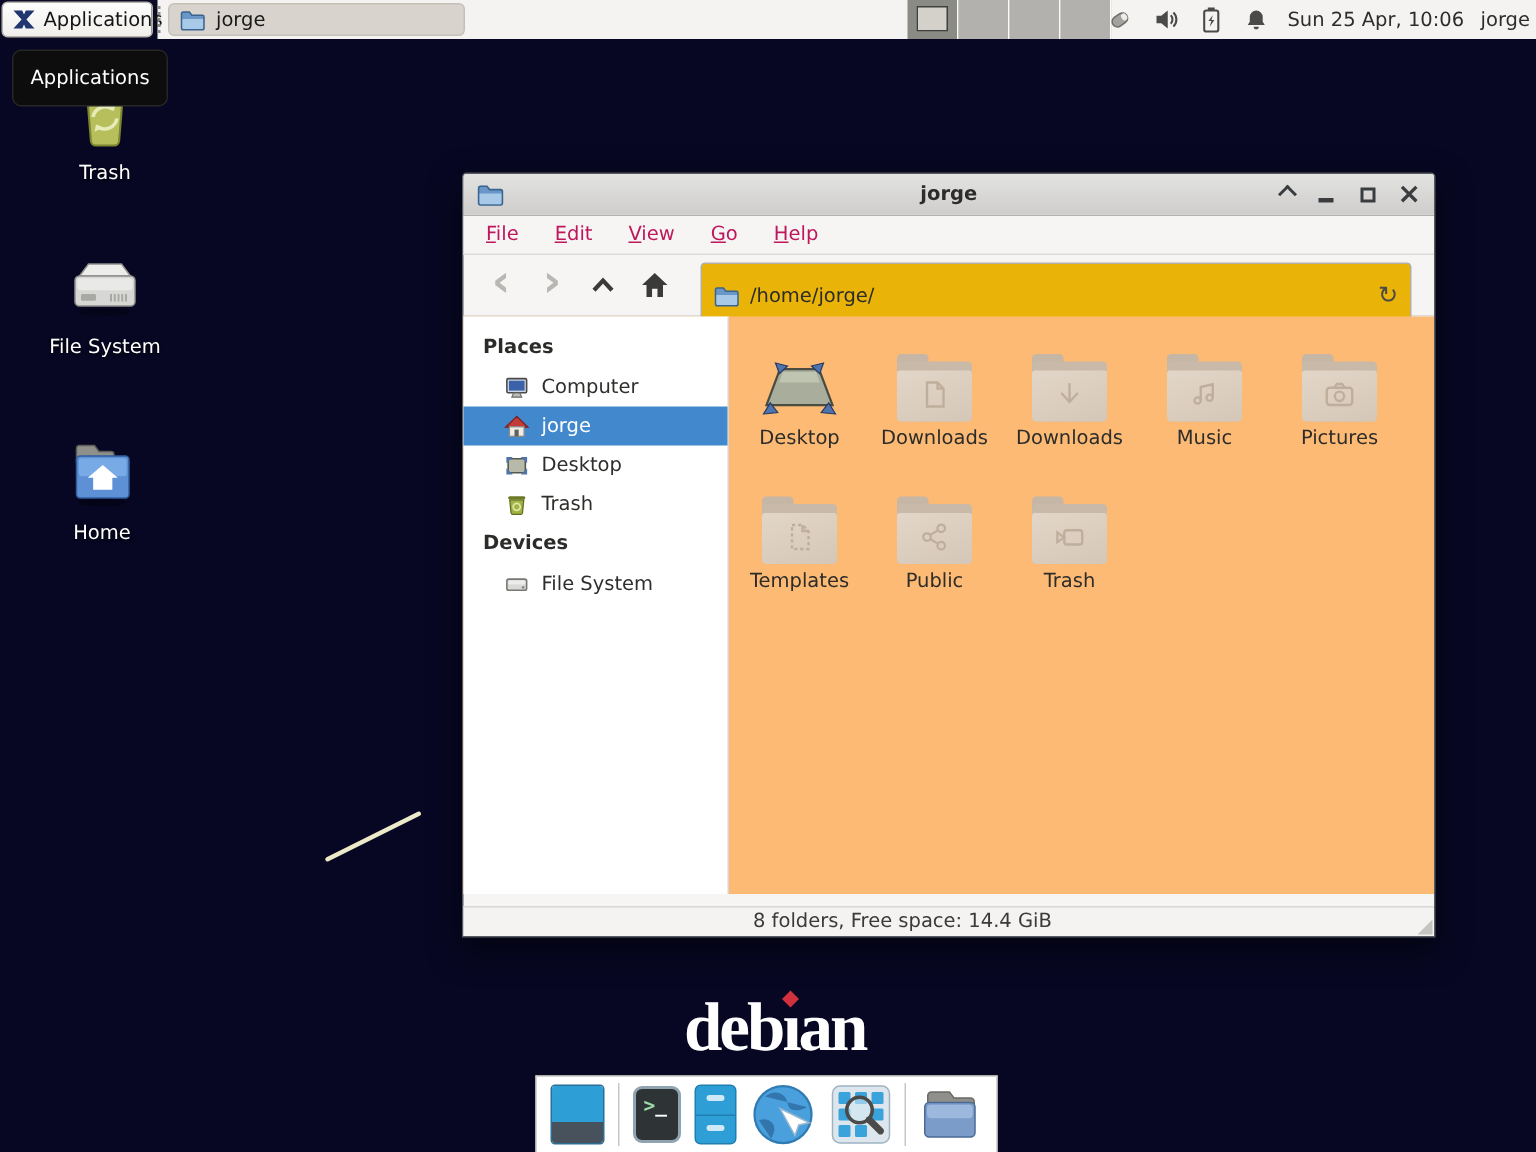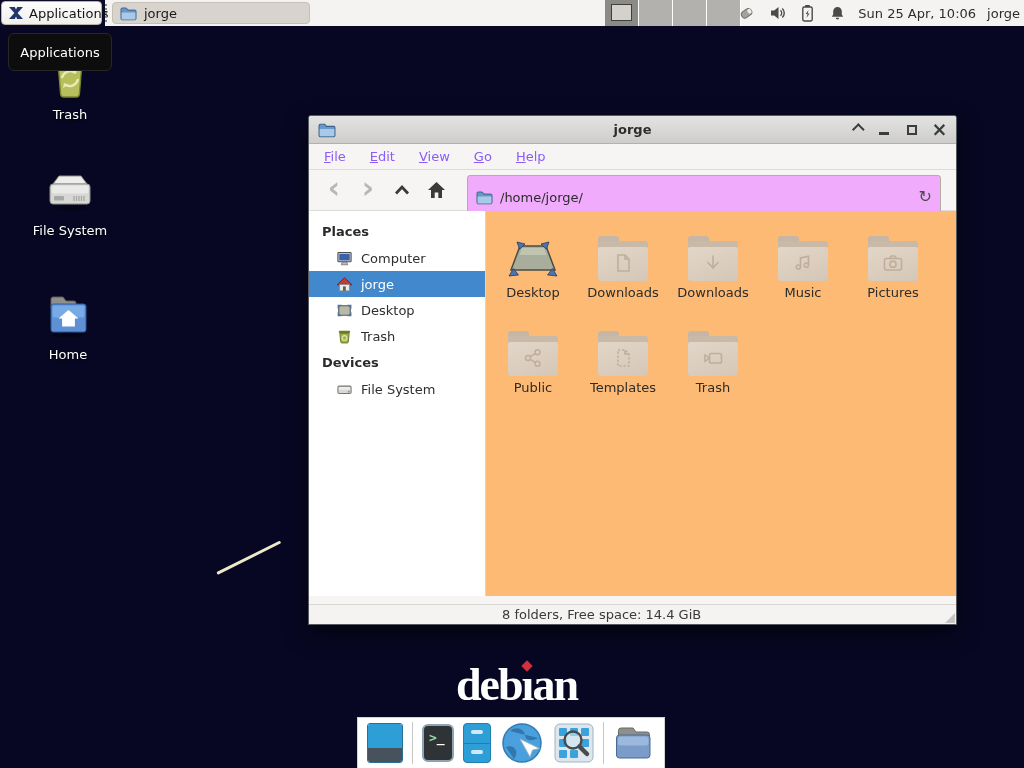--- a/index.html
+++ b/index.html
@@ -57,26 +57,26 @@
   .title-text { position:absolute; left:0; right:0; text-align:center; font-weight:bold; color:#2c2c2a; }
   .win-controls { margin-left:auto; display:flex; align-items:center; gap:13px; z-index:2; }
   .wc { width:15px; height:15px; display:flex; align-items:center; justify-content:center; color:#3a3d40; }
   .wc-shade { width:9px; height:9px; border-top:2px solid #3a3d40; border-right:2px solid #3a3d40;
     transform:rotate(-45deg) translate(2px,2px); }
   .wc-min { width:10px; height:10px; border-bottom:3px solid #3a3d40; }
   .wc-max { width:10px; height:10px; border:2px solid #3a3d40; }
   .wc-close { font-size:19px; font-weight:bold; line-height:15px; }
   .menubar { height:26px; background:#f6f5f4; border-bottom:1px solid #dedcd9;
     display:flex; align-items:center; padding-left:3px; }
-  .menu-item { display:inline-block; padding:0 12px; line-height:25px; color:#8b5cf6; }
+  .menu-item { display:inline-block; padding:0 12px; line-height:25px; color:#be185d; }
   .menu-item::first-letter { text-decoration:underline; }
   .toolbar { height:41px; border-bottom:1px solid #dedcd9; display:flex; align-items:center; padding-left:8px; }
   .tool-btn { width:34px; height:32px; display:flex; align-items:center; justify-content:center; }
   .path-entry { position:absolute; left:158px; right:15px; top:calc(28px + 26px + 5px); height:44px;
-    background:#f0abfc; border:1px solid #b3afa8; border-radius:3px;
+    background:#eab308; border:1px solid #b3afa8; border-radius:3px;
     display:flex; align-items:center; gap:7px; padding:0 8px; }
   .path-input { flex:1; border:none; outline:none; background:transparent;
     font-family:inherit; font-size:13px; color:#2c2c2a; }
   .reload-btn { color:#4a4a48; font-size:16px; line-height:16px; }
   .content { position:absolute; top:95px; bottom:28px; left:0; right:0; background:#fdba74; display:flex; }
   
   .sidebar { width:177px; border-right:1px solid #d8d6d2; background:#fff; padding-top:7px; flex:none; }
   .side-header { font-weight:bold; color:#2b2b29; padding-left:13px; line-height:27px; height:27px; }
   .side-row { height:26px; display:flex; align-items:center; gap:8px; padding-left:27px; color:#2e2e2c;text-align:center; }
   .side-row.selected { background:#4189cc; color:#fff; }
@@ -438,43 +438,43 @@
         <div class="flabel">Pictures</div>
       </div>
 
       <div class="ftile">
         <div class="ficon-wrap">
           <div class="folder">
             <div class="tab"></div>
               <div class="back"></div>
               <div class="front"></div>
             <svg width="22" height="22" viewBox="0 0 22 22">
+              <path d="M6 3h7l4 4v12H6z" fill="none" stroke="#bfae9c" stroke-width="1.6" stroke-dasharray="2.2 1.8"></path>
+              <path d="M13 3v4h4" fill="none" stroke="#bfae9c" stroke-width="1.6"></path>
+            </svg>
+          </div>
+        </div>
+        <div class="flabel">Templates</div>
+      </div>
+
+      <div class="ftile">
+        <div class="ficon-wrap">
+          <div class="folder">
+            <div class="tab"></div>
+              <div class="back"></div>
+              <div class="front"></div>
+            <svg width="22" height="22" viewBox="0 0 22 22">
               <circle cx="6" cy="11" r="2.5" fill="none" stroke="#bfae9c" stroke-width="1.5"></circle>
               <circle cx="15.5" cy="5.2" r="2.5" fill="none" stroke="#bfae9c" stroke-width="1.5"></circle>
               <circle cx="15.5" cy="16.8" r="2.5" fill="none" stroke="#bfae9c" stroke-width="1.5"></circle>
               <path d="M8.2 9.7l5-3.1 M8.2 12.3l5 3.1" stroke="#bfae9c" stroke-width="1.5"></path>
             </svg>
           </div>
         </div>
         <div class="flabel">Public</div>
-      </div>
-
-      <div class="ftile">
-        <div class="ficon-wrap">
-          <div class="folder">
-            <div class="tab"></div>
-              <div class="back"></div>
-              <div class="front"></div>
-            <svg width="22" height="22" viewBox="0 0 22 22">
-              <path d="M6 3h7l4 4v12H6z" fill="none" stroke="#bfae9c" stroke-width="1.6" stroke-dasharray="2.2 1.8"></path>
-              <path d="M13 3v4h4" fill="none" stroke="#bfae9c" stroke-width="1.6"></path>
-            </svg>
-          </div>
-        </div>
-        <div class="flabel">Templates</div>
       </div>
 
       <div class="ftile">
         <div class="ficon-wrap">
           <div class="folder">
             <div class="tab"></div>
               <div class="back"></div>
               <div class="front"></div>
             <svg width="23" height="22" viewBox="0 0 23 22">
               <rect x="8" y="6.5" width="12" height="9.5" rx="1.8" fill="none" stroke="#bfae9c" stroke-width="1.6"></rect>

